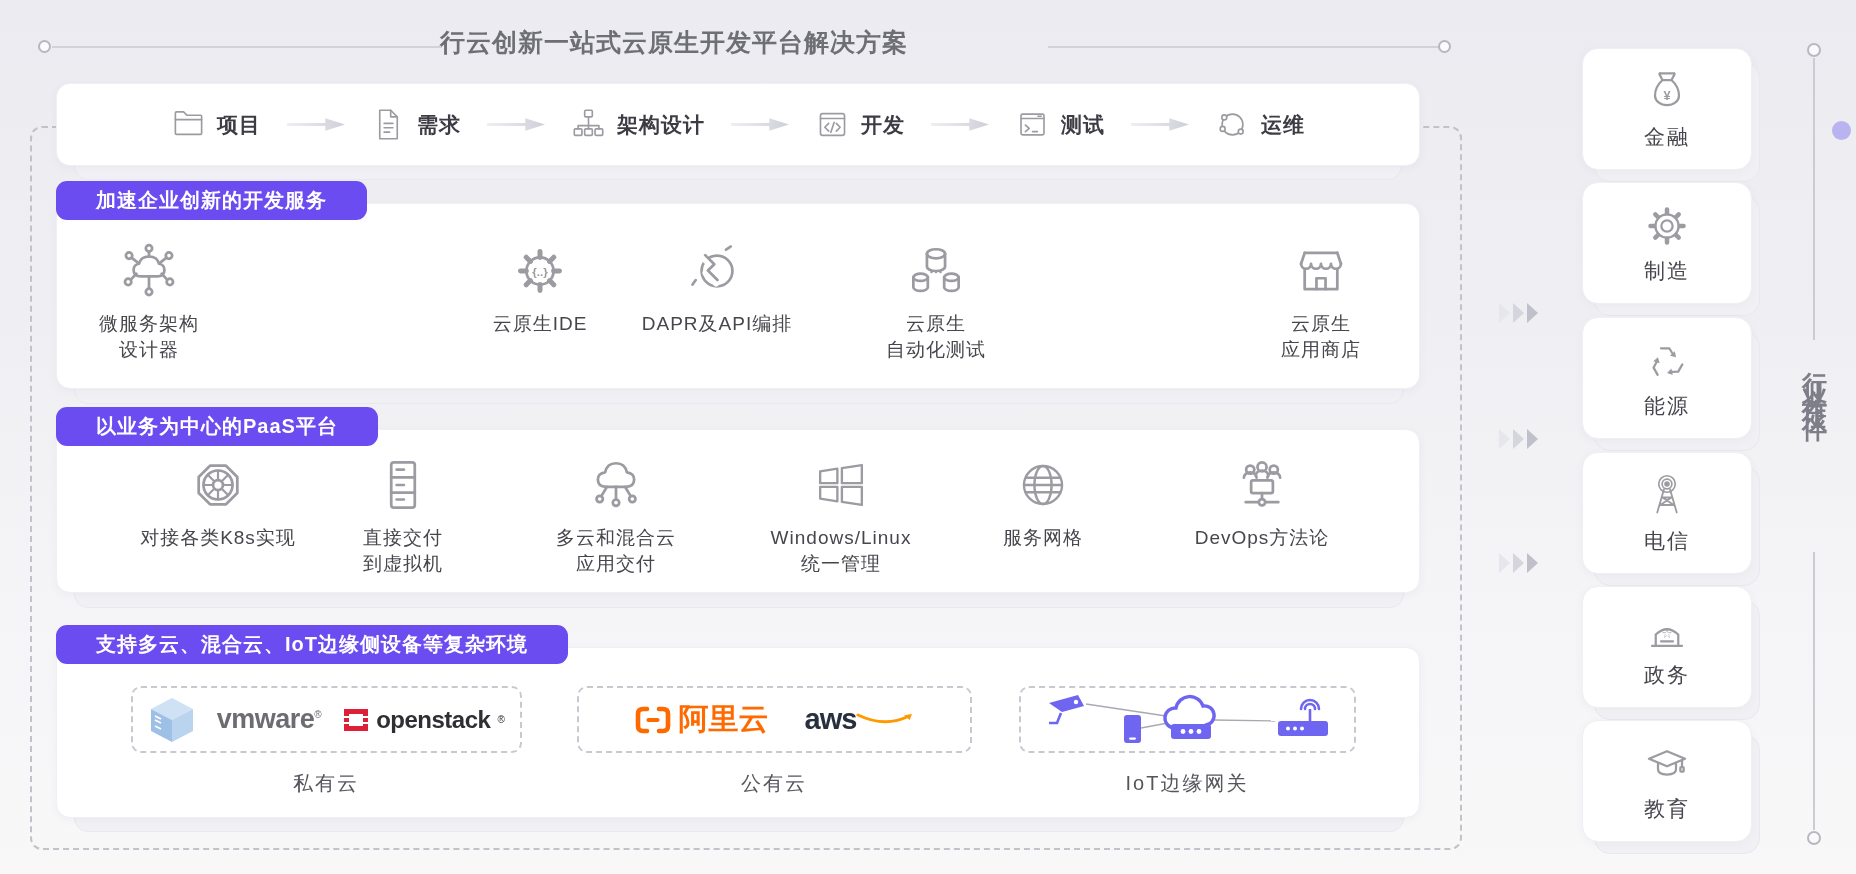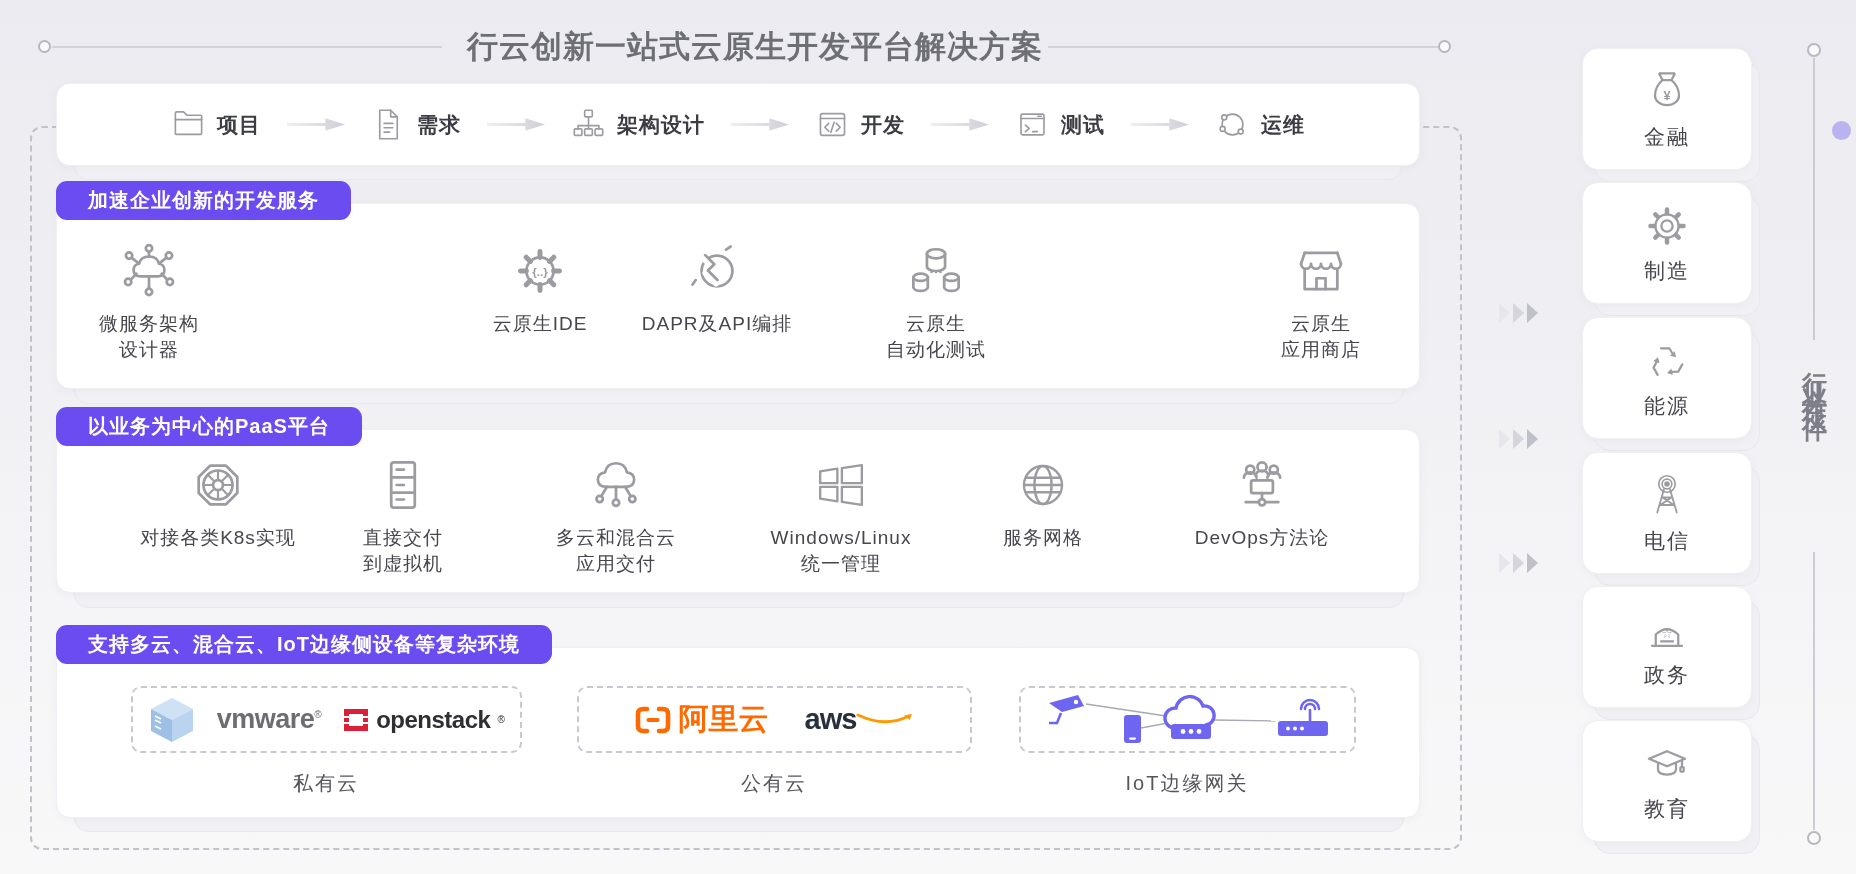--- a/index.html
+++ b/index.html
@@ -7,22 +7,22 @@
   body {
     font-family:"Liberation Sans","DejaVu Sans",sans-serif;
     overflow:hidden;
   }
   #canvas {
     position:relative; width:1856px; height:874px; overflow:hidden;
     background:linear-gradient(180deg,#ecebf1 0%,#efeff3 35%,#f5f5f7 70%,#f8f8f9 100%);
   }
   
   .page-title {
-    position:absolute; left:440px; top:26px; width:630px; text-align:center;
-    font-size:31px; font-weight:bold; color:#6e6e75; letter-spacing:1px;
+    position:absolute; left:440px; top:26px; width:630px; 
+    font-size:25px; font-weight:bold; color:#6e6e75; letter-spacing:1px;
   }
   .deco-line { position:absolute; top:46px; height:2px; background:#d2d2d9; }
   .deco-line.left  { left:52px;  width:390px; }
   .deco-line.right { left:1048px; width:392px; }
   .deco-dot {
     position:absolute; top:40px; width:13px; height:13px; border-radius:50%;
     border:2px solid #b6b6bf; background:#fbfbfd;
   }
   .deco-dot.left  { left:38px; }
   .deco-dot.right { left:1438px; }
@@ -35,21 +35,21 @@
     position:absolute; background:#f1f1f5; border:1px solid #e8e8ee;
     border-radius:14px; z-index:2;
   }
   .card {
     position:absolute; background:#ffffff; border:1px solid #f0f0f4;
     border-radius:14px; box-shadow:0 2px 8px rgba(70,70,110,0.05); z-index:3;
   }
   .badge {
     position:absolute; left:-1px; top:-23px; z-index:5; background:#6a4cf0; color:#fff;
     font-size:20px; font-weight:bold; height:39px; line-height:39px;
-    padding:0 32px; border-radius:11px; letter-spacing:1px; white-space:nowrap;
+    padding:0 40px; border-radius:11px; letter-spacing:1px; white-space:nowrap;
   }
   
   #topbar { left:56px; top:83px; width:1364px; height:83px;
     display:flex; align-items:center; justify-content:center; }
   .wf-step { display:flex; align-items:center; margin:8px 10px; }
   .wf-icon { width:35px; height:35px; margin-right:11px; }
   .wf-label { font-size:21px; font-weight:600; color:#3c3c44; letter-spacing:1px; }
   .flow-arrow {
     width:58px; height:15px; margin:0 16px;
     background:linear-gradient(90deg,#efeff3 0%,#cfcfd8 100%);

